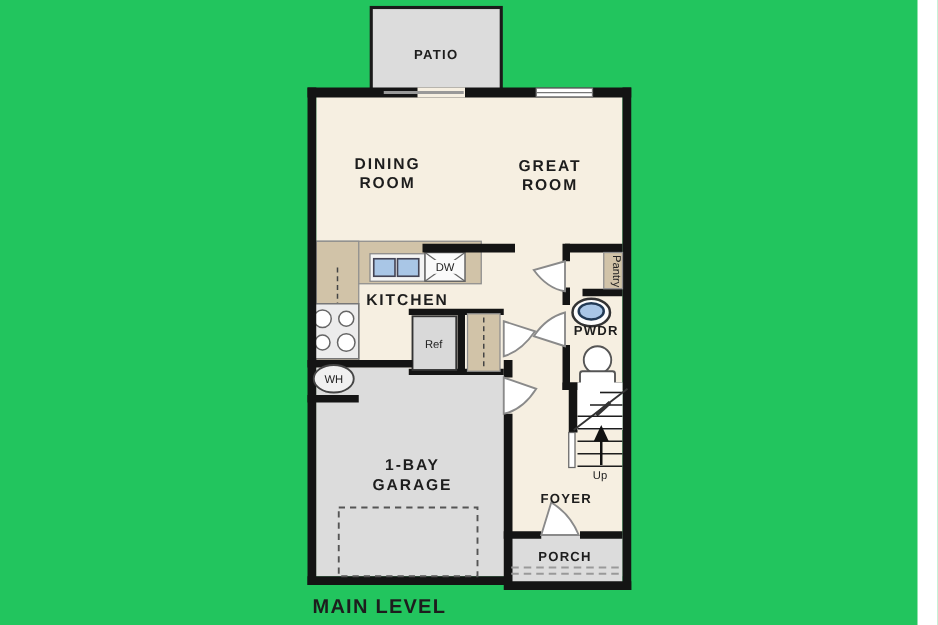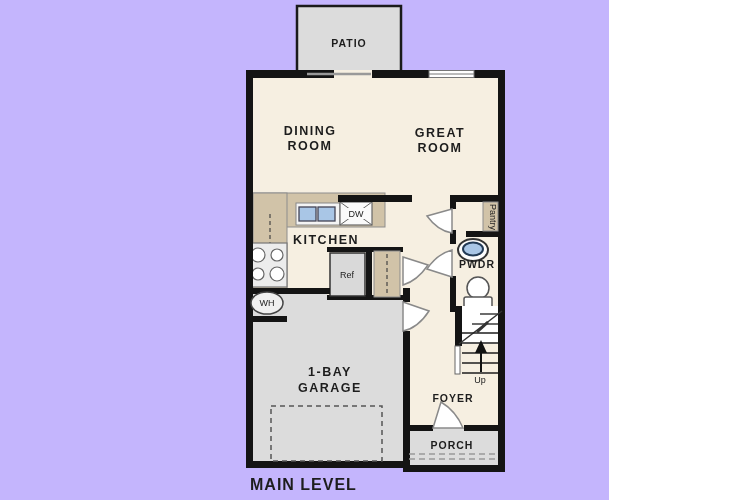--- a/index.html
+++ b/index.html
@@ -1,16 +1,16 @@
 <!DOCTYPE html>
 <html><head>
 <meta charset="utf-8">
 <style>
   html,body{margin:0;padding:0;background:#ffffff;}
-  .stage{position:relative;width:609px;height:500px;background:#c4b5fd;overflow:hidden;}
+  .stage{position:relative;width:734px;height:500px;background:#22c55e;overflow:hidden;}
   svg{position:absolute;left:0;top:0;}
   .lbl{font-family:"Liberation Sans",sans-serif;font-weight:bold;fill:#1d1d1d;}
   .room{font-size:12.5px;letter-spacing:1.5px;}
   .small{font-size:10.5px;letter-spacing:1px;}
   .fix{font-family:"Liberation Sans",sans-serif;fill:#222;font-size:9px;}
   .title{font-size:16px;letter-spacing:1px;}
   .wall{fill:#141414;}
   .doorleaf{fill:#ffffff;stroke:#8a8a8a;stroke-width:1.5;}
   .tread{stroke:#1d1d1d;stroke-width:1.3;}
 </style>

